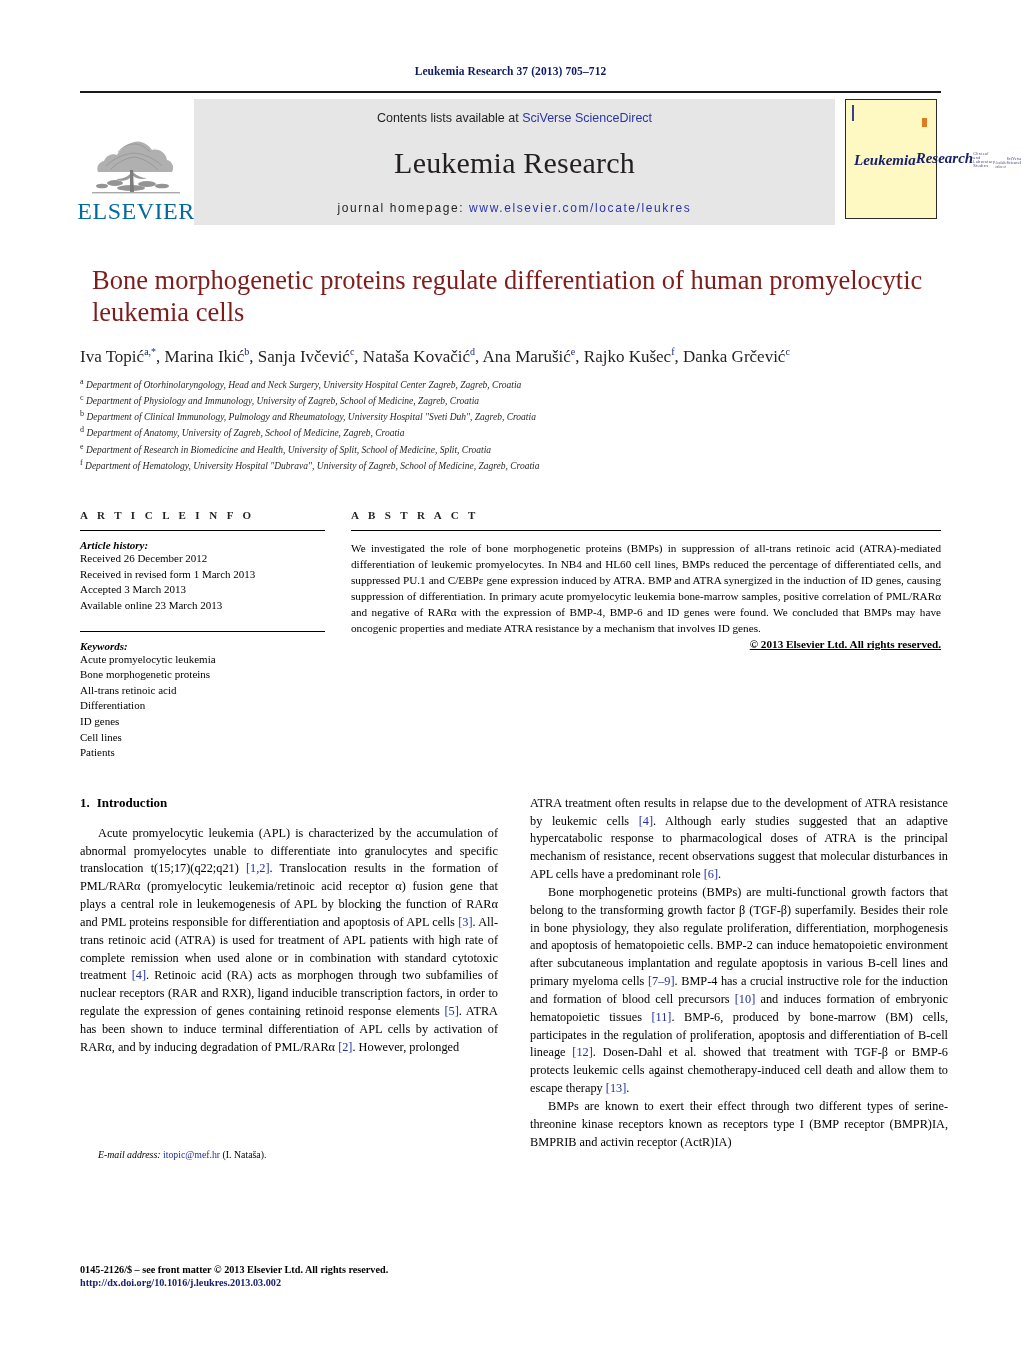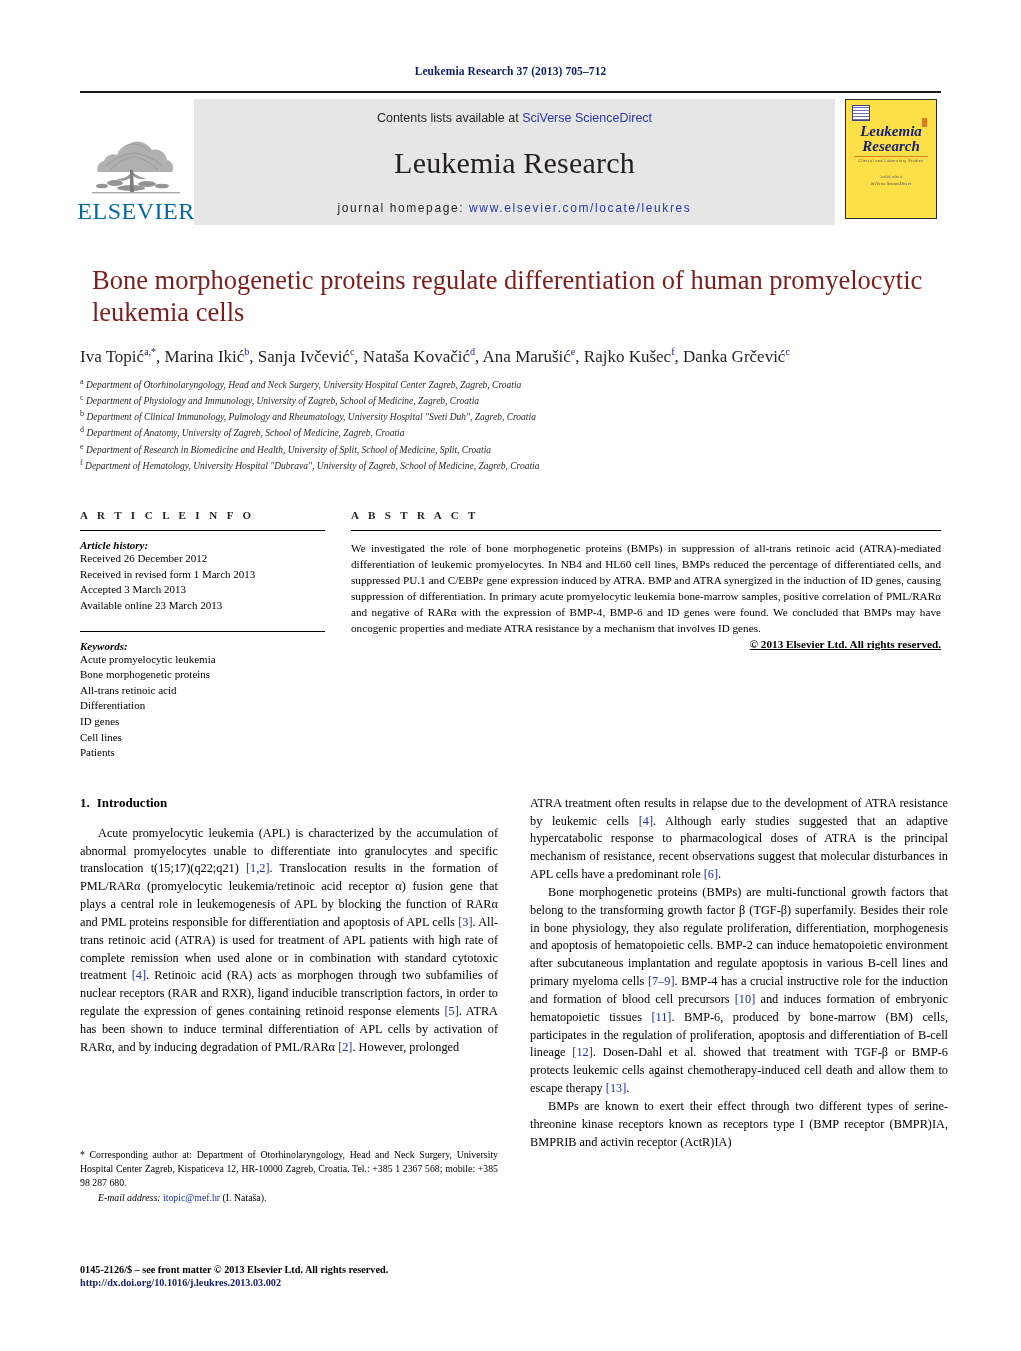--- a/index.html
+++ b/index.html
@@ -94,25 +94,25 @@
     width: 96px;
     flex: 0 0 96px;
     margin-left: 10px;
     display: flex;
     align-items: flex-start;
   }
   .cover {
     width: 92px;
     height: 120px;
     border: 1.2px solid #2b2b2b;
-    background: #fde047;
+    background: #fef9c3;
     box-sizing: border-box;
     padding: 5px 6px;
     display: flex;
-    flex-direction: column;
+    flex-direction: row;
     align-items: center;
     position: relative;
   }
   .cover-logo {
     width: 16px; height: 14px;
     border: 1px solid #3a3f8f;
     align-self: flex-start;
     background: repeating-linear-gradient(0deg,#6a70b5 0 1px,#ffffff 1px 3px);
   }
   .cover-t1 {
@@ -350,21 +350,20 @@
       <p class="para" id="lp1">Acute promyelocytic leukemia (APL) is characterized by the accumulation of abnormal promyelocytes unable to differentiate into granulocytes and specific translocation t(15;17)(q22;q21) <a class="ref" href="#">[1,2]</a>. Translocation results in the formation of PML/RARα (promyelocytic leukemia/retinoic acid receptor α) fusion gene that plays a central role in leukemogenesis of APL by blocking the function of RARα and PML proteins responsible for differentiation and apoptosis of APL cells <a class="ref" href="#">[3]</a>. All-trans retinoic acid (ATRA) is used for treatment of APL patients with high rate of complete remission when used alone or in combination with standard cytotoxic treatment <a class="ref" href="#">[4]</a>. Retinoic acid (RA) acts as morphogen through two subfamilies of nuclear receptors (RAR and RXR), ligand inducible transcription factors, in order to regulate the expression of genes containing retinoid response elements <a class="ref" href="#">[5]</a>. ATRA has been shown to induce terminal differentiation of APL cells by activation of RARα, and by inducing degradation of PML/RARα <a class="ref" href="#">[2]</a>. However, prolonged</p>
     </div>
     <div class="bcol">
       <p class="para cont" id="rp1">ATRA treatment often results in relapse due to the development of ATRA resistance by leukemic cells <a class="ref" href="#">[4]</a>. Although early studies suggested that an adaptive hypercatabolic response to pharmacological doses of ATRA is the principal mechanism of resistance, recent observations suggest that molecular disturbances in APL cells have a predominant role <a class="ref" href="#">[6]</a>.</p>
       <p class="para" id="rp2">Bone morphogenetic proteins (BMPs) are multi-functional growth factors that belong to the transforming growth factor β (TGF-β) superfamily. Besides their role in bone physiology, they also regulate proliferation, differentiation, morphogenesis and apoptosis of hematopoietic cells. BMP-2 can induce hematopoietic environment after subcutaneous implantation and regulate apoptosis in various B-cell lines and primary myeloma cells <a class="ref" href="#">[7–9]</a>. BMP-4 has a crucial instructive role for the induction and formation of blood cell precursors <a class="ref" href="#">[10]</a> and induces formation of embryonic hematopoietic tissues <a class="ref" href="#">[11]</a>. BMP-6, produced by bone-marrow (BM) cells, participates in the regulation of proliferation, apoptosis and differentiation of B-cell lineage <a class="ref" href="#">[12]</a>. Dosen-Dahl et al. showed that treatment with TGF-β or BMP-6 protects leukemic cells against chemotherapy-induced cell death and allow them to escape therapy <a class="ref" href="#">[13]</a>.</p>
       <p class="para" id="rp3">BMPs are known to exert their effect through two different types of serine-threonine kinase receptors known as receptors type I (BMP receptor (BMPR)IA, BMPRIB and activin receptor (ActR)IA)</p>
     </div>
   </div>
 
   <div class="footnote-wrap">
-    <div class="fn">* Corresponding author at: Department of Otorhinolaryngology, Head and Neck Surgery, University Hospital Center Zagreb, Kispaticeva 12, HR-10000 Zagreb, Croatia. Tel.: +385 1 2367 568; mobile: +385 98 287 680.</div>
     <div class="fn fn-email">
       <i>E-mail address:</i>
       <a href="#">itopic@mef.hr</a>
       <span>(I. Nataša).</span>
     </div>
   </div>
 
   <div class="issn-block">
     <div class="issn">0145-2126/$ – see front matter © 2013 Elsevier Ltd. All rights reserved.</div>
     <div class="doi">http://dx.doi.org/10.1016/j.leukres.2013.03.002</div>

